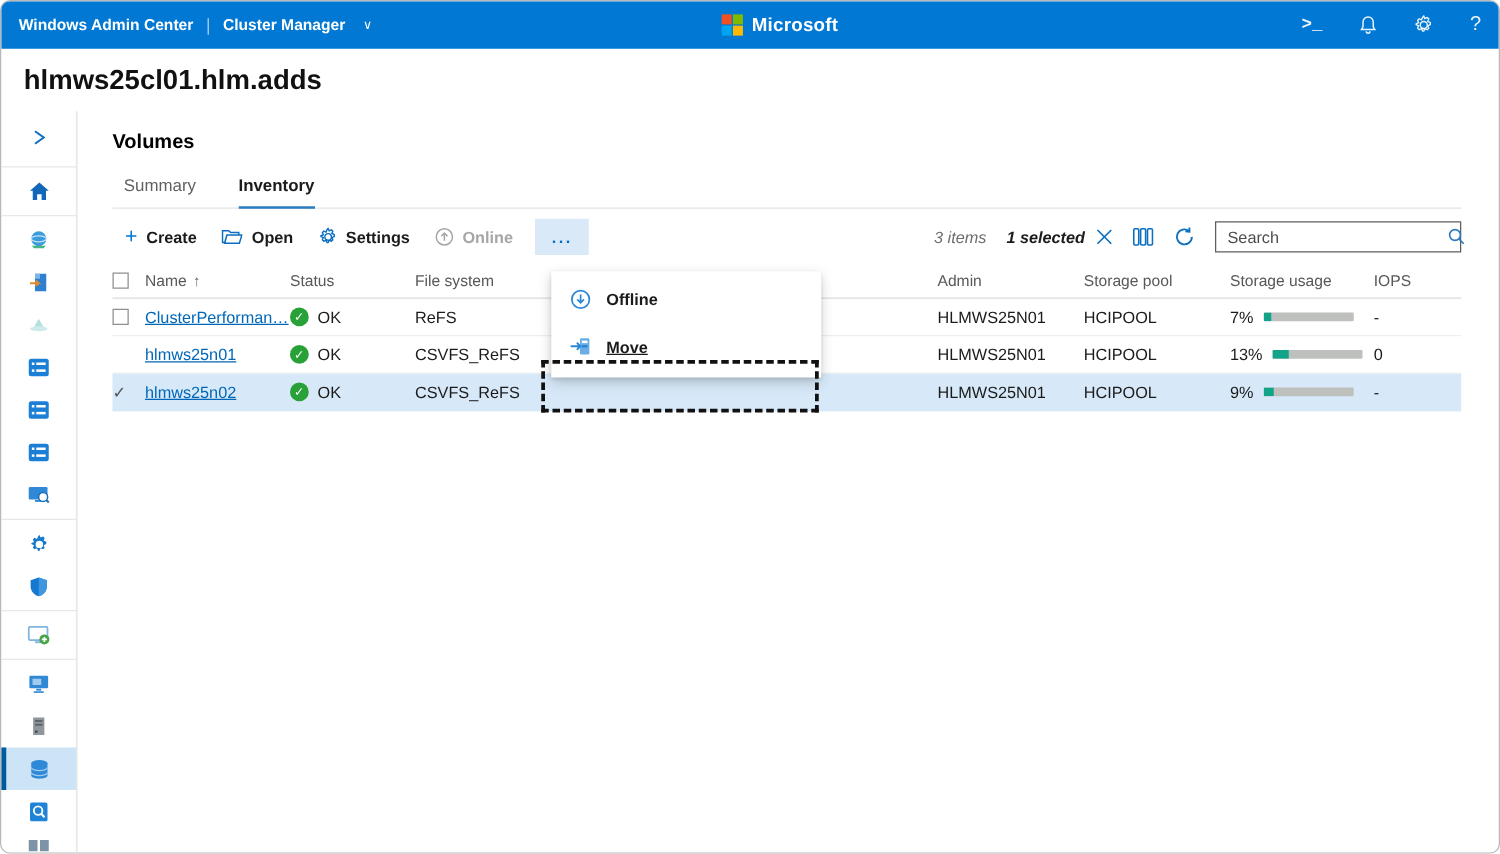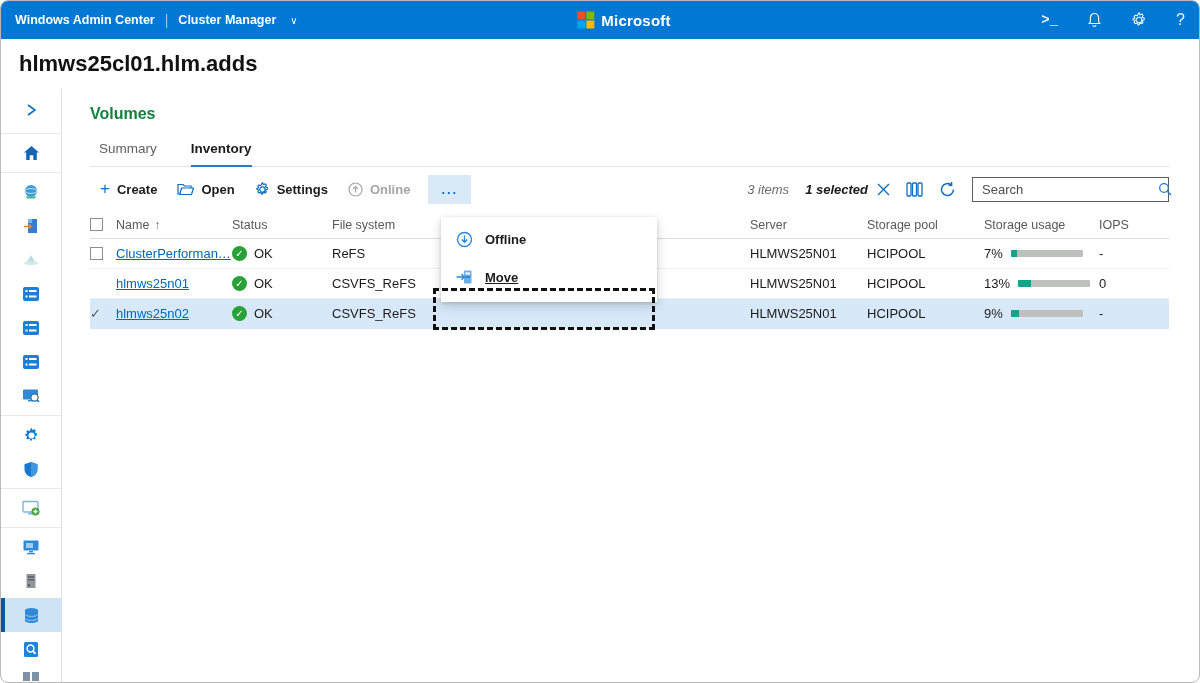--- a/index.html
+++ b/index.html
@@ -24,21 +24,21 @@
   
   .bodyrow { display:flex; height:595px; }
   .sidebar { width:61px; border-right:1px solid #e1e1e1; display:flex; flex-direction:column; flex-shrink:0; }
   .sideitem { height:35px; display:flex; align-items:center; justify-content:center; position:relative; cursor:pointer; }
   .sideitem.tall { height:43px; }
   .sidebar hr { border:none; border-top:1px solid #e8e8e8; margin:2px 0; }
   .sideitem.selected { background:#cde4f6; }
   .sideitem.selected::before { content:""; position:absolute; left:0; top:0; bottom:0; width:4px; background:#005a9e; }
 
   .main { flex:1; padding:8px 30px 0 28px; position:relative; }
-  .vheading { font-size:16px; font-weight:bold; color:#15803d; margin:8px 0 18px 0; }
+  .vheading { font-size:16px; font-weight:bold; color:#000000; margin:8px 0 18px 0; }
   .tabs { display:flex; gap:34px; padding-left:9px; border-bottom:1px solid #e3e3e3; }
   .tab { font-size:13.5px; padding-bottom:9px; color:#616161; cursor:pointer; }
   .tab.active { color:#1b1b1b; font-weight:bold; border-bottom:2.5px solid #2b7bc0; margin-bottom:-1px; }
 
   
   .toolbar { display:flex; align-items:center; height:36px; margin-top:4px; }
   .tbtn { display:flex; align-items:center; gap:7px; font-size:13px; font-weight:bold; color:#1b1b1b; padding:6px 10px; cursor:pointer; }
   .tbtn .ic { color:#0078d4; display:flex; align-items:center; }
   .tbtn.disabled { color:#a6a6a6; cursor:default; }
   .tbtn.disabled .ic { color:#a6a6a6; }
@@ -330,21 +330,21 @@
         <div class="trow thead">
           <span class="c-check">
               <span class="cbox"></span>
             </span>
           <span class="c-name">
             <span>Name</span><span class="sortarrow">↑</span>
           </span>
           <span class="c-status">Status</span>
           <span class="c-fs">File system</span>
           <span class="c-spacer"></span>
-          <span class="c-server">Server</span>
+          <span class="c-server">Admin</span>
           <span class="c-pool">Storage pool</span>
           <span class="c-usage">Storage usage</span>
           <span class="c-iops">IOPS</span>
         </div>
 
         <div class="trow">
           <span class="c-check">
               <span class="cbox"></span>
             </span>
           <span class="c-name"><span class="link">ClusterPerforman…</span></span>

